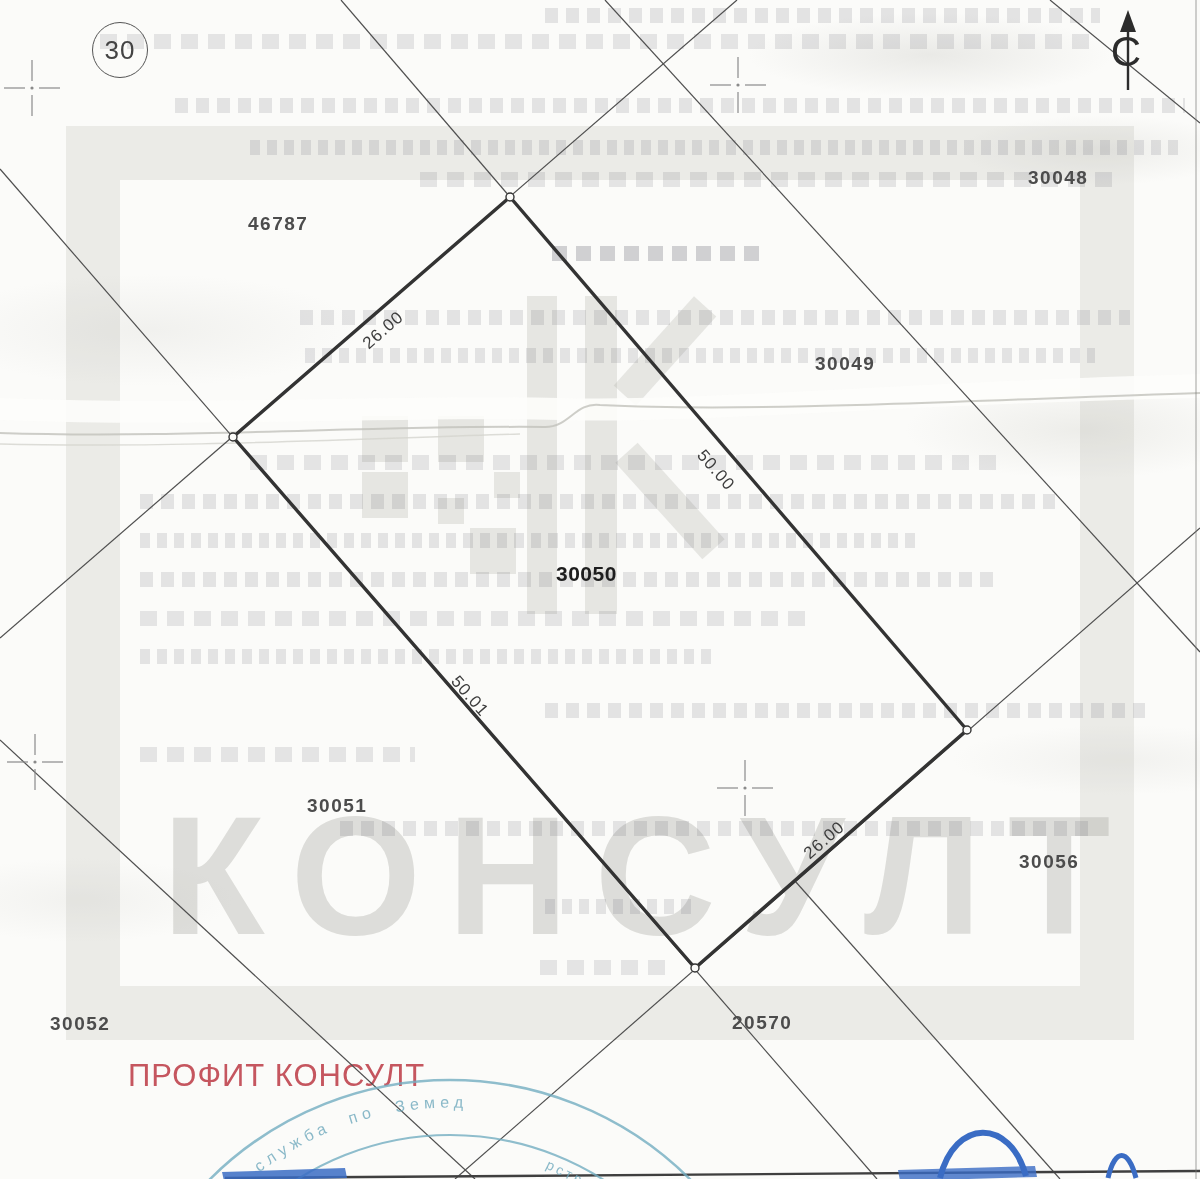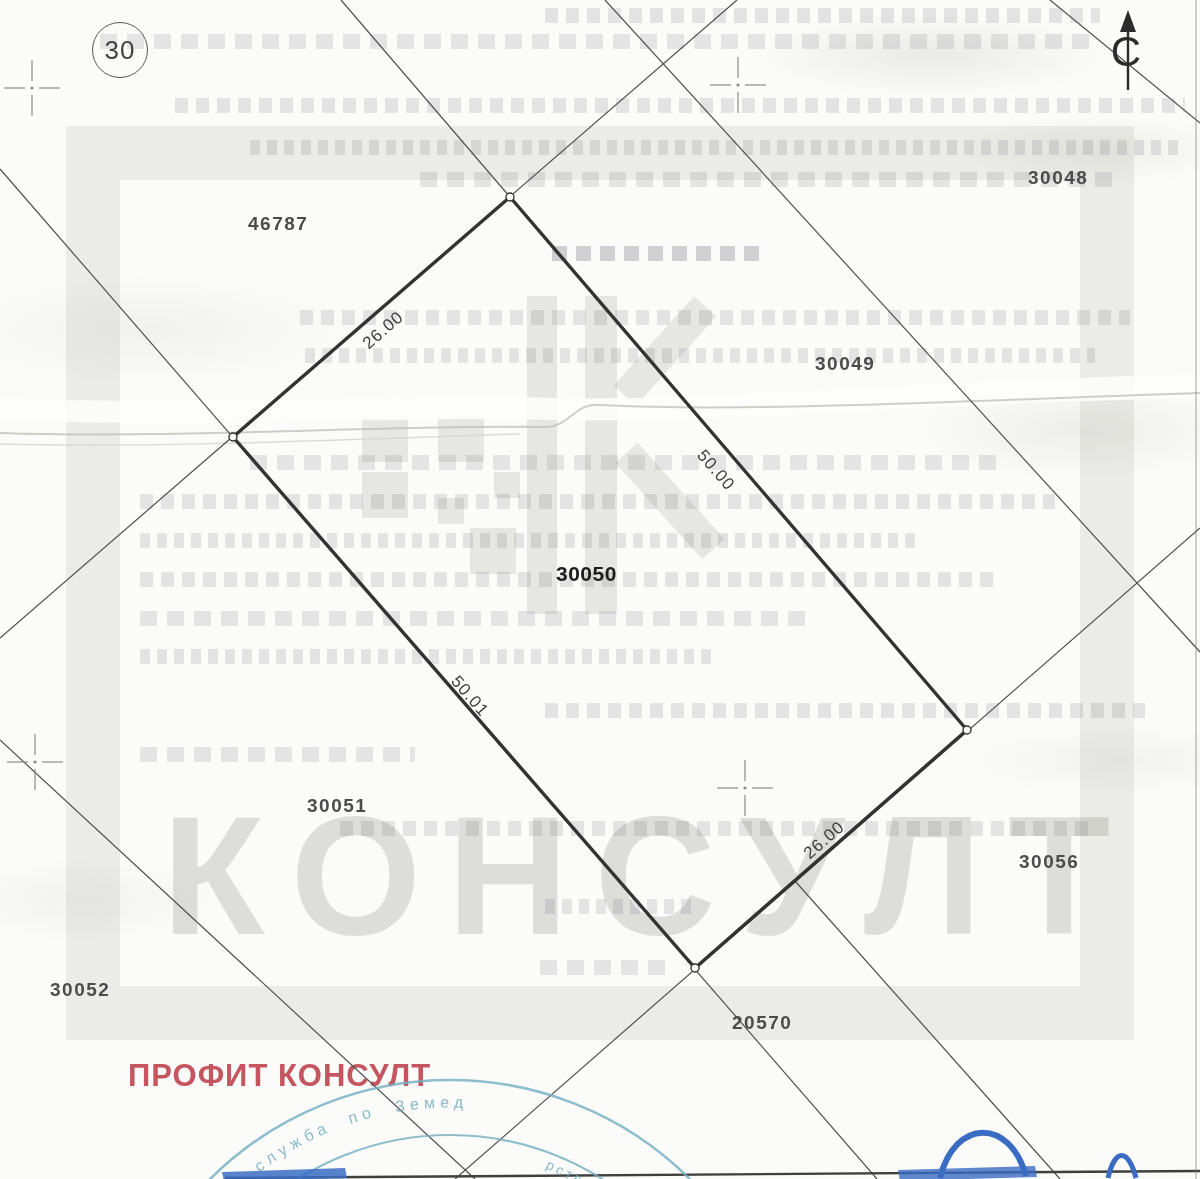--- a/index.html
+++ b/index.html
@@ -36,21 +36,21 @@
   
   .plabel{position:absolute;font-size:19px;font-weight:700;color:#4c4c4c;letter-spacing:1.5px;line-height:1;}
   .plabel.bold{font-weight:700;color:#1e1e1e;font-size:21px;letter-spacing:.5px;}
   .dim{position:absolute;font-size:17px;color:#3c3c3c;letter-spacing:1px;line-height:1;white-space:nowrap;}
   .sheet-circle{
     position:absolute;left:92px;top:22px;width:56px;height:56px;border:1.6px solid #555;
     border-radius:50%;display:flex;align-items:center;justify-content:center;
     font-size:26px;color:#444;letter-spacing:1px;box-sizing:border-box;background:transparent;
   }
   .company-red{
-    position:absolute;left:128px;top:1058px;font-size:31px;font-weight:700;
+    position:absolute;left:128px;top:1058px;font-size:31px;font-weight:400;
     color:#c5565f;letter-spacing:1px;white-space:nowrap;
   }
   .edge-right{position:absolute;right:3px;top:0;width:2px;height:100%;background:rgba(120,120,118,.35);}
   svg{position:absolute;left:0;top:0;}
 </style>
 </head>
 <body>
 
 <div class="canvas">
 
@@ -177,21 +177,21 @@
 
   <div class="sheet-circle">
     <span>30</span>
   </div>
 
   <div class="plabel" style="left:248px;top:214px;">46787</div>
   <div class="plabel" style="left:1028px;top:168px;">30048</div>
   <div class="plabel" style="left:815px;top:354px;">30049</div>
   <div class="plabel bold" style="left:556px;top:563px;">30050</div>
   <div class="plabel" style="left:307px;top:796px;">30051</div>
-  <div class="plabel" style="left:50px;top:980px;">30052</div>
+  <div class="plabel" style="left:50px;top:1014px;">30052</div>
   <div class="plabel" style="left:975px;top:852px;margin-left:44px;">30056</div>
   <div class="plabel" style="left:732px;top:1013px;">20570</div>
 
   <div class="dim" style="left:383px;top:330px;transform:translate(-50%,-50%) rotate(-41deg);">26.00</div>
   <div class="dim" style="left:716px;top:470px;transform:translate(-50%,-50%) rotate(49deg);">50.00</div>
   <div class="dim" style="left:470px;top:696px;transform:translate(-50%,-50%) rotate(49deg);">50.01</div>
   <div class="dim" style="left:824px;top:840px;transform:translate(-50%,-50%) rotate(-41deg);">26.00</div>
 
   <div class="edge-right"></div>
 </div>

